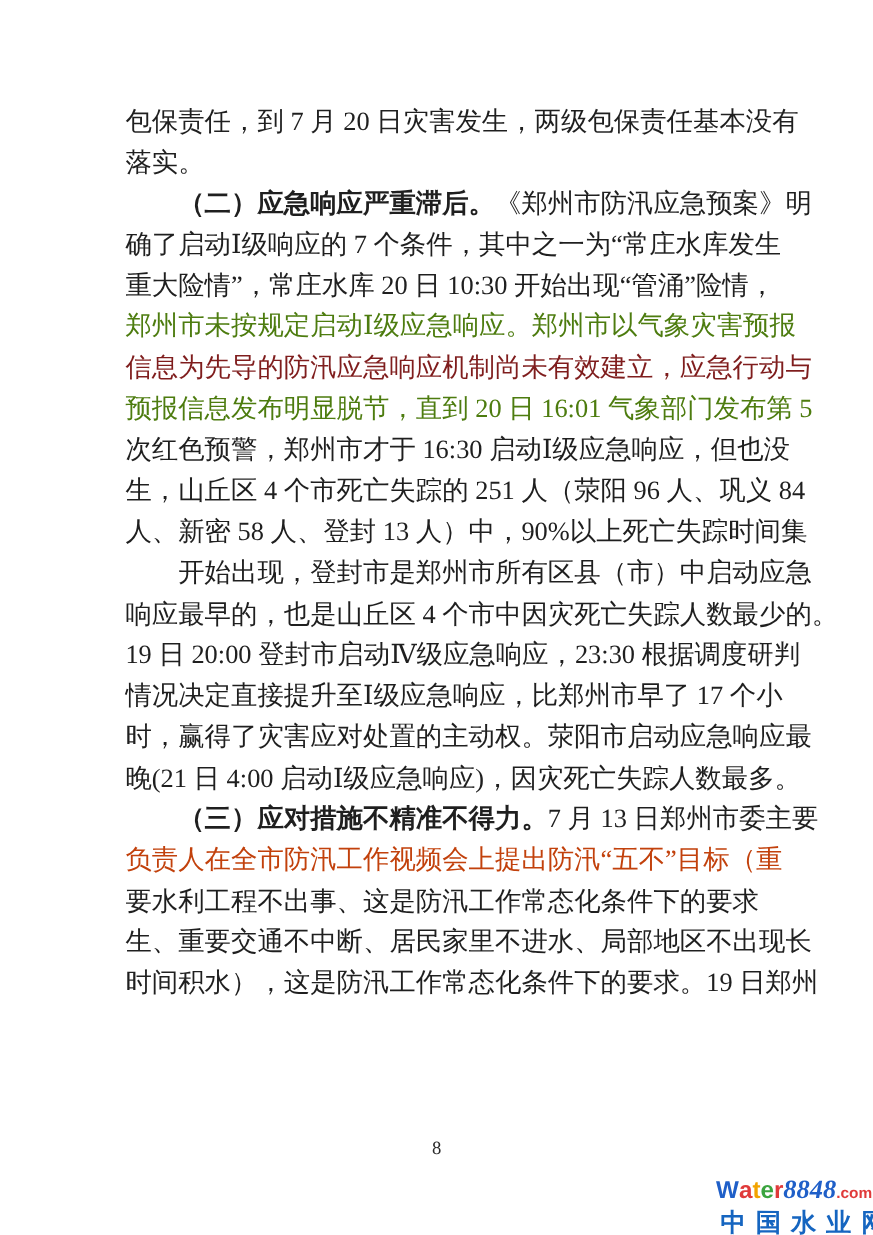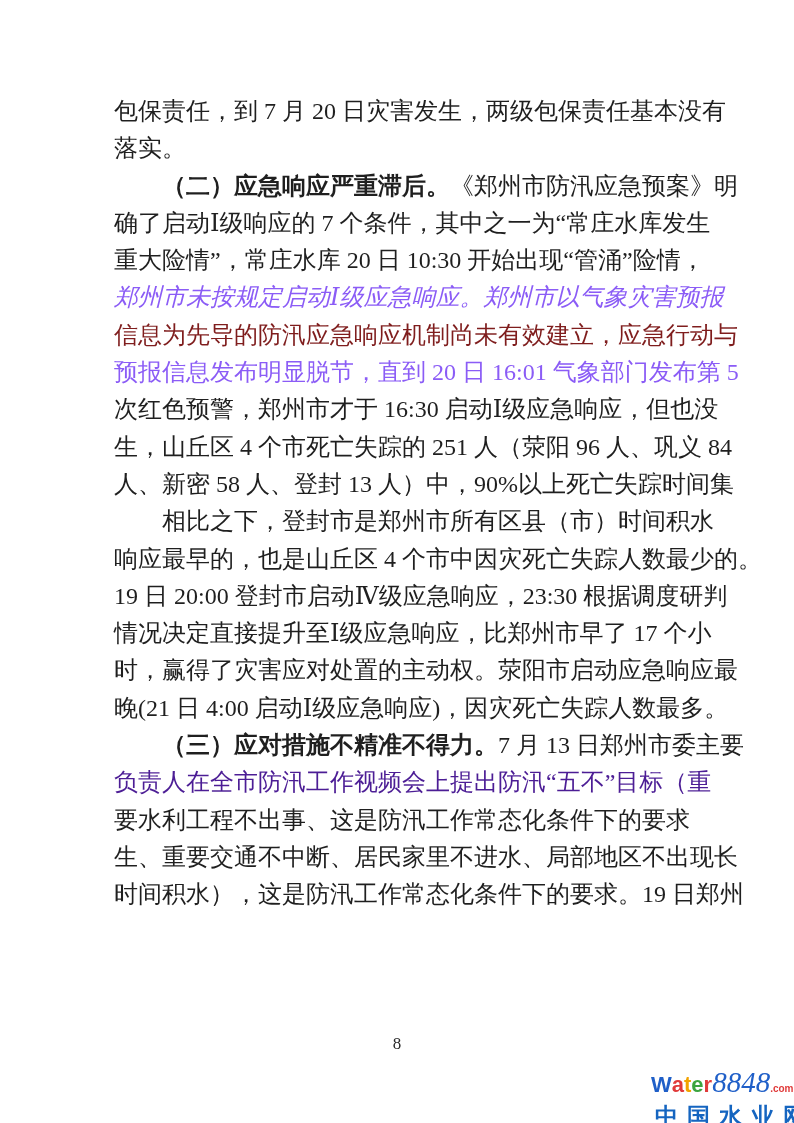--- a/index.html
+++ b/index.html
@@ -56,25 +56,25 @@
   .logo-brand {
     font-size: 22px;
     font-weight: bold;
     line-height: 24px;
     white-space: nowrap;
   }
   .brand-letters span { display: inline-block; }
   .brand-number {
     font-family: "Liberation Serif", "DejaVu Serif", serif;
     font-style: italic;
-    font-weight: normal;
-    font-size: 29px;
+    font-weight: bold;
+    font-size: 24px;
   }
   .brand-tld {
-    font-size: 10px;
+    font-size: 14px;
     font-weight: bold;
     vertical-align: baseline;
   }
   .logo-subtitle {
     margin-top: 0;
     font-size: 23px;
     font-weight: bold;
     letter-spacing: 9px;
     white-space: nowrap;
     text-indent: 4px;
@@ -84,34 +84,34 @@
 <body>
 
 <div class="page">
 
   <main class="content">
       <div class="line" style="color: rgb(31, 31, 31);"><span class="seg">包保责任，到 7 月 20 日灾害发生，两级包保责任基本没有</span></div>
       <div class="line" style="color: rgb(31, 31, 31);"><span class="seg">落实。</span></div>
       <div class="line indent" style="color: rgb(31, 31, 31);"><span class="seg bold">（二）应急响应严重滞后。</span><span class="seg">《郑州市防汛应急预案》明</span></div>
       <div class="line" style="color: rgb(31, 31, 31);"><span class="seg">确了启动Ⅰ级响应的 7 个条件，其中之一为“常庄水库发生</span></div>
       <div class="line" style="color: rgb(31, 31, 31);"><span class="seg">重大险情”，常庄水库 20 日 10:30 开始出现“管涌”险情，</span></div>
-      <div class="line" style="color: #8b5cf6; font-style: italic;"><span class="seg">郑州市未按规定启动Ⅰ级应急响应。郑州市以气象灾害预报</span></div>
+      <div class="line" style="color: #4d7c0f;"><span class="seg">郑州市未按规定启动Ⅰ级应急响应。郑州市以气象灾害预报</span></div>
       <div class="line" style="color: #7f1d1d;"><span class="seg">信息为先导的防汛应急响应机制尚未有效建立，应急行动与</span></div>
-      <div class="line" style="color: #8b5cf6;"><span class="seg">预报信息发布明显脱节，直到 20 日 16:01 气象部门发布第 5</span></div>
+      <div class="line" style="color: #4d7c0f;"><span class="seg">预报信息发布明显脱节，直到 20 日 16:01 气象部门发布第 5</span></div>
       <div class="line" style="color: rgb(31, 31, 31);"><span class="seg">次红色预警，郑州市才于 16:30 启动Ⅰ级应急响应，但也没</span></div>
       <div class="line" style="color: rgb(31, 31, 31);"><span class="seg">生，山丘区 4 个市死亡失踪的 251 人（荥阳 96 人、巩义 84</span></div>
       <div class="line" style="color: rgb(31, 31, 31);"><span class="seg">人、新密 58 人、登封 13 人）中，90%以上死亡失踪时间集</span></div>
-      <div class="line indent" style="color: rgb(31, 31, 31);"><span class="seg">相比之下，登封市是郑州市所有区县（市）时间积水</span></div>
+      <div class="line indent" style="color: rgb(31, 31, 31);"><span class="seg">开始出现，登封市是郑州市所有区县（市）中启动应急</span></div>
       <div class="line" style="color: rgb(31, 31, 31);"><span class="seg">响应最早的，也是山丘区 4 个市中因灾死亡失踪人数最少的。</span></div>
       <div class="line" style="color: rgb(31, 31, 31);"><span class="seg">19 日 20:00 登封市启动Ⅳ级应急响应，23:30 根据调度研判</span></div>
       <div class="line" style="color: rgb(31, 31, 31);"><span class="seg">情况决定直接提升至Ⅰ级应急响应，比郑州市早了 17 个小</span></div>
       <div class="line" style="color: rgb(31, 31, 31);"><span class="seg">时，赢得了灾害应对处置的主动权。荥阳市启动应急响应最</span></div>
       <div class="line" style="color: rgb(31, 31, 31);"><span class="seg">晚(21 日 4:00 启动Ⅰ级应急响应)，因灾死亡失踪人数最多。</span></div>
       <div class="line indent" style="color: rgb(31, 31, 31);"><span class="seg bold">（三）应对措施不精准不得力。</span><span class="seg">7 月 13 日郑州市委主要</span></div>
-      <div class="line" style="color: #4c1d95;"><span class="seg">负责人在全市防汛工作视频会上提出防汛“五不”目标（重</span></div>
+      <div class="line" style="color: #c2410c;"><span class="seg">负责人在全市防汛工作视频会上提出防汛“五不”目标（重</span></div>
       <div class="line" style="color: rgb(31, 31, 31);"><span class="seg">要水利工程不出事、这是防汛工作常态化条件下的要求</span></div>
       <div class="line" style="color: rgb(31, 31, 31);"><span class="seg">生、重要交通不中断、居民家里不进水、局部地区不出现长</span></div>
       <div class="line" style="color: rgb(31, 31, 31);"><span class="seg">时间积水），这是防汛工作常态化条件下的要求。19 日郑州</span></div>
     </main>
 
   <div class="page-number">8</div>
 
   <div class="logo">
     <div class="logo-brand">
       <span class="brand-letters"><span style="color: rgb(31, 95, 200);">W</span><span style="color: rgb(224, 58, 58);">a</span><span style="color: rgb(242, 163, 0);">t</span><span style="color: rgb(59, 164, 63);">e</span><span style="color: rgb(224, 58, 58);">r</span></span><span class="brand-number" style="color: rgb(31, 95, 200);">8848</span><span class="brand-tld" style="color: rgb(224, 58, 58);">.com</span>

